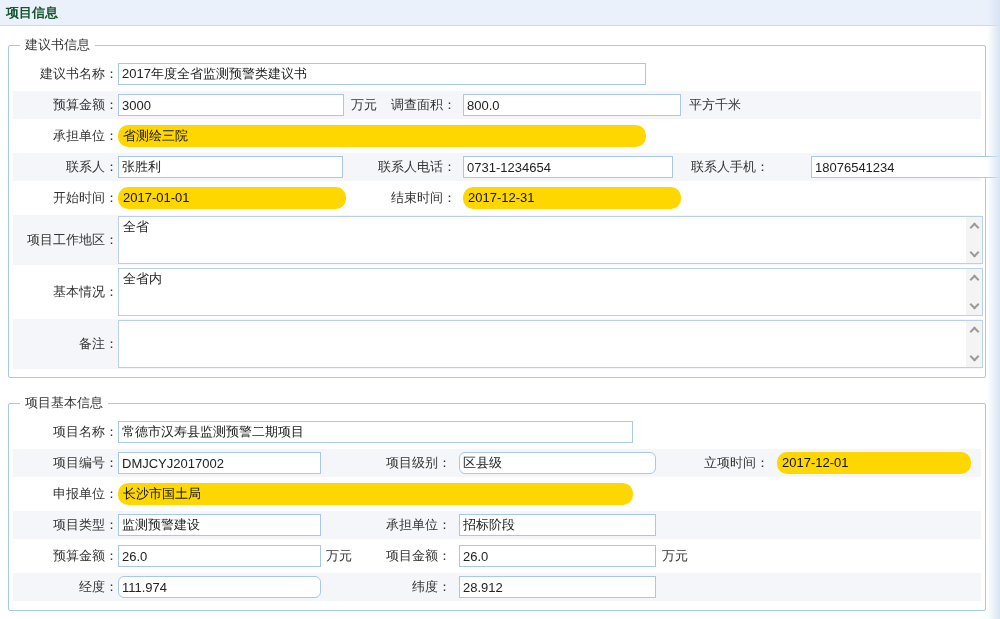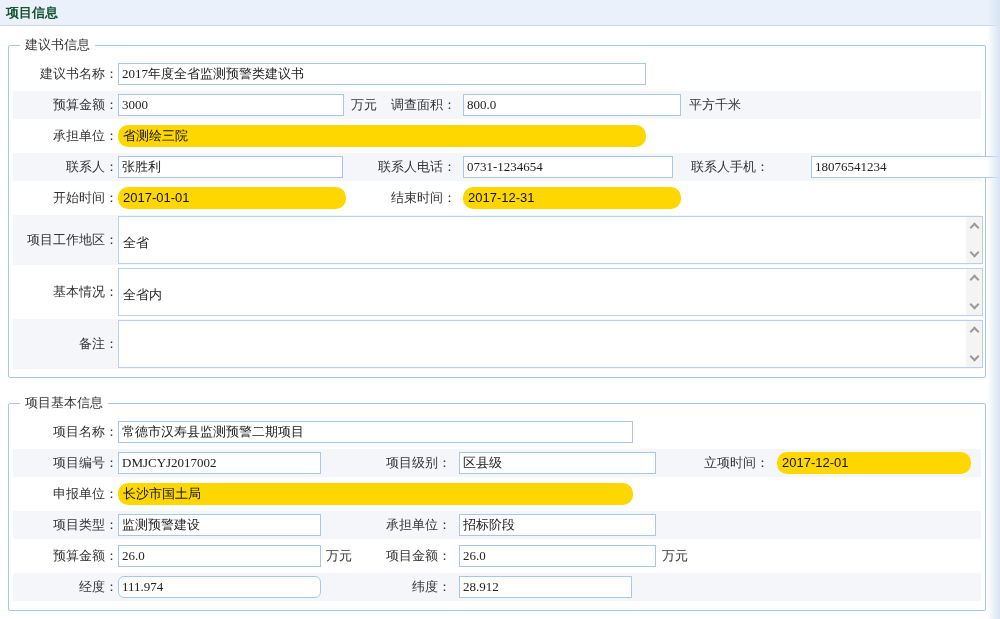--- a/index.html
+++ b/index.html
@@ -42,34 +42,34 @@
     text-align: right; color: #333; white-space: nowrap; overflow: hidden;
   }
   .ta-row .lbl { height: 50px; line-height: 50px; }
   .unit {
     position: absolute; top: 0; height: 28px; line-height: 28px; color: #333;
     white-space: nowrap;
   }
   .inp {
     position: absolute; top: 3px; height: 22px;
     border: 1px solid #a9c8e8; background: #fff; color: #222;
-    font-family: Liberation Serif, serif; font-size: 13px;
+    font-family: Liberation Sans, sans-serif; font-size: 13px;
     padding: 0 3px; outline: none;
   }
   .ylw {
     position: absolute; top: 3px; height: 22px; line-height: 22px;
     background: #ffd700; color: #111; padding-left: 5px;
     white-space: nowrap; overflow: hidden; cursor: default; border-radius: 10px;
   }
   .ta-wrap { position: absolute; top: 1px; left: 105px; width: 865px; height: 48px; }
   .ta {
     width: 100%; height: 100%; resize: none;
     border: 1px solid #b9d0e8; background: #fff; color: #222;
     font-family: "Liberation Sans", sans-serif; font-size: 13px;
-    padding: 17px 20px 1px 4px; overflow: hidden; outline: none;
+    padding: 1px 20px 1px 4px; overflow: hidden; outline: none;
   }
   .sb {
     position: absolute; right: 1px; top: 1px; bottom: 1px; width: 16px;
     background: #f4f4f4; display: flex; flex-direction: column;
     justify-content: space-between; align-items: center; padding: 5px 0;
   }
   .chev { display: block; width: 7px; height: 7px; }
   .chev.up   { border-top: 2px solid #9a9a9a; border-left: 2px solid #9a9a9a; transform: rotate(45deg); margin-top: 2px; }
   .chev.down { border-bottom: 2px solid #9a9a9a; border-right: 2px solid #9a9a9a; transform: rotate(45deg); margin-bottom: 2px; }
 </style>
@@ -159,21 +159,21 @@
 
   <div class="row">
     <span class="lbl" style="left:0;width:105px">项目名称：</span>
     <input class="inp" style="left: 105px; width: 515px;" value="常德市汉寿县监测预警二期项目">
   </div>
 
   <div class="row alt">
     <span class="lbl" style="left:0;width:105px">项目编号：</span>
     <input class="inp" style="left: 105px; width: 203px;" value="DMJCYJ2017002">
     <span class="lbl" style="left:326px;width:112px">项目级别：</span>
-    <input class="inp" style="left: 446px; width: 197px;" value="区县级">
+    <input class="inp" style="left: 446px; width: 197px; border-radius: 6px;" value="区县级">
     <span class="lbl" style="left:652px;width:104px">立项时间：</span>
     <div class="ylw" style="left:764px;width:194px">2017-12-01</div>
   </div>
 
   <div class="row">
     <span class="lbl" style="left:0;width:105px">申报单位：</span>
     <div class="ylw" style="left:105px;width:515px">长沙市国土局</div>
   </div>
 
   <div class="row alt">
@@ -189,15 +189,15 @@
     <span class="unit" style="left:313px">万元</span>
     <span class="lbl" style="left:326px;width:112px">项目金额：</span>
     <input class="inp" style="left: 446px; width: 197px;" value="26.0">
     <span class="unit" style="left:649px">万元</span>
   </div>
 
   <div class="row alt">
     <span class="lbl" style="left:0;width:105px">经度：</span>
     <input class="inp" style="left: 105px; width: 203px; border-radius: 6px;" value="111.974">
     <span class="lbl" style="left:326px;width:112px">纬度：</span>
-    <input class="inp" style="left: 446px; width: 173px;" value="28.912">
+    <input class="inp" style="left: 446px; width: 197px;" value="28.912">
   </div>
 </fieldset>
 
 </body></html>

